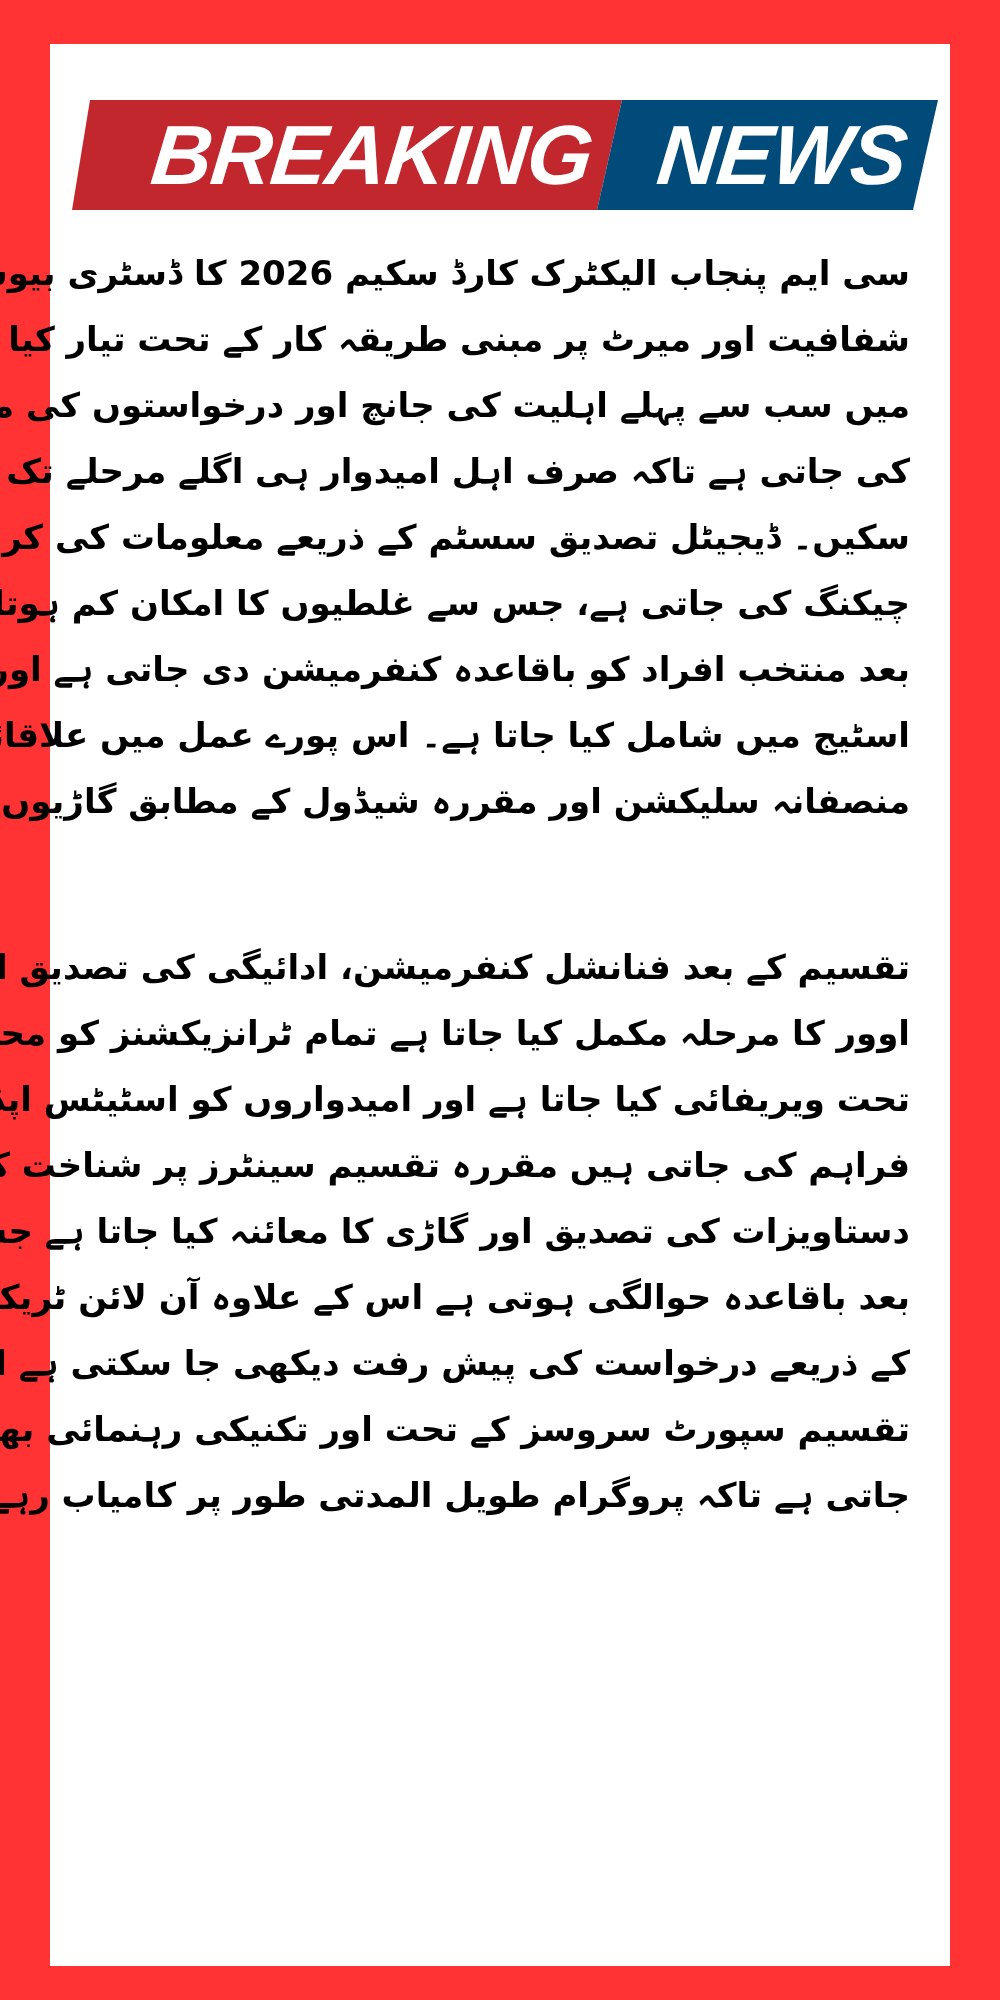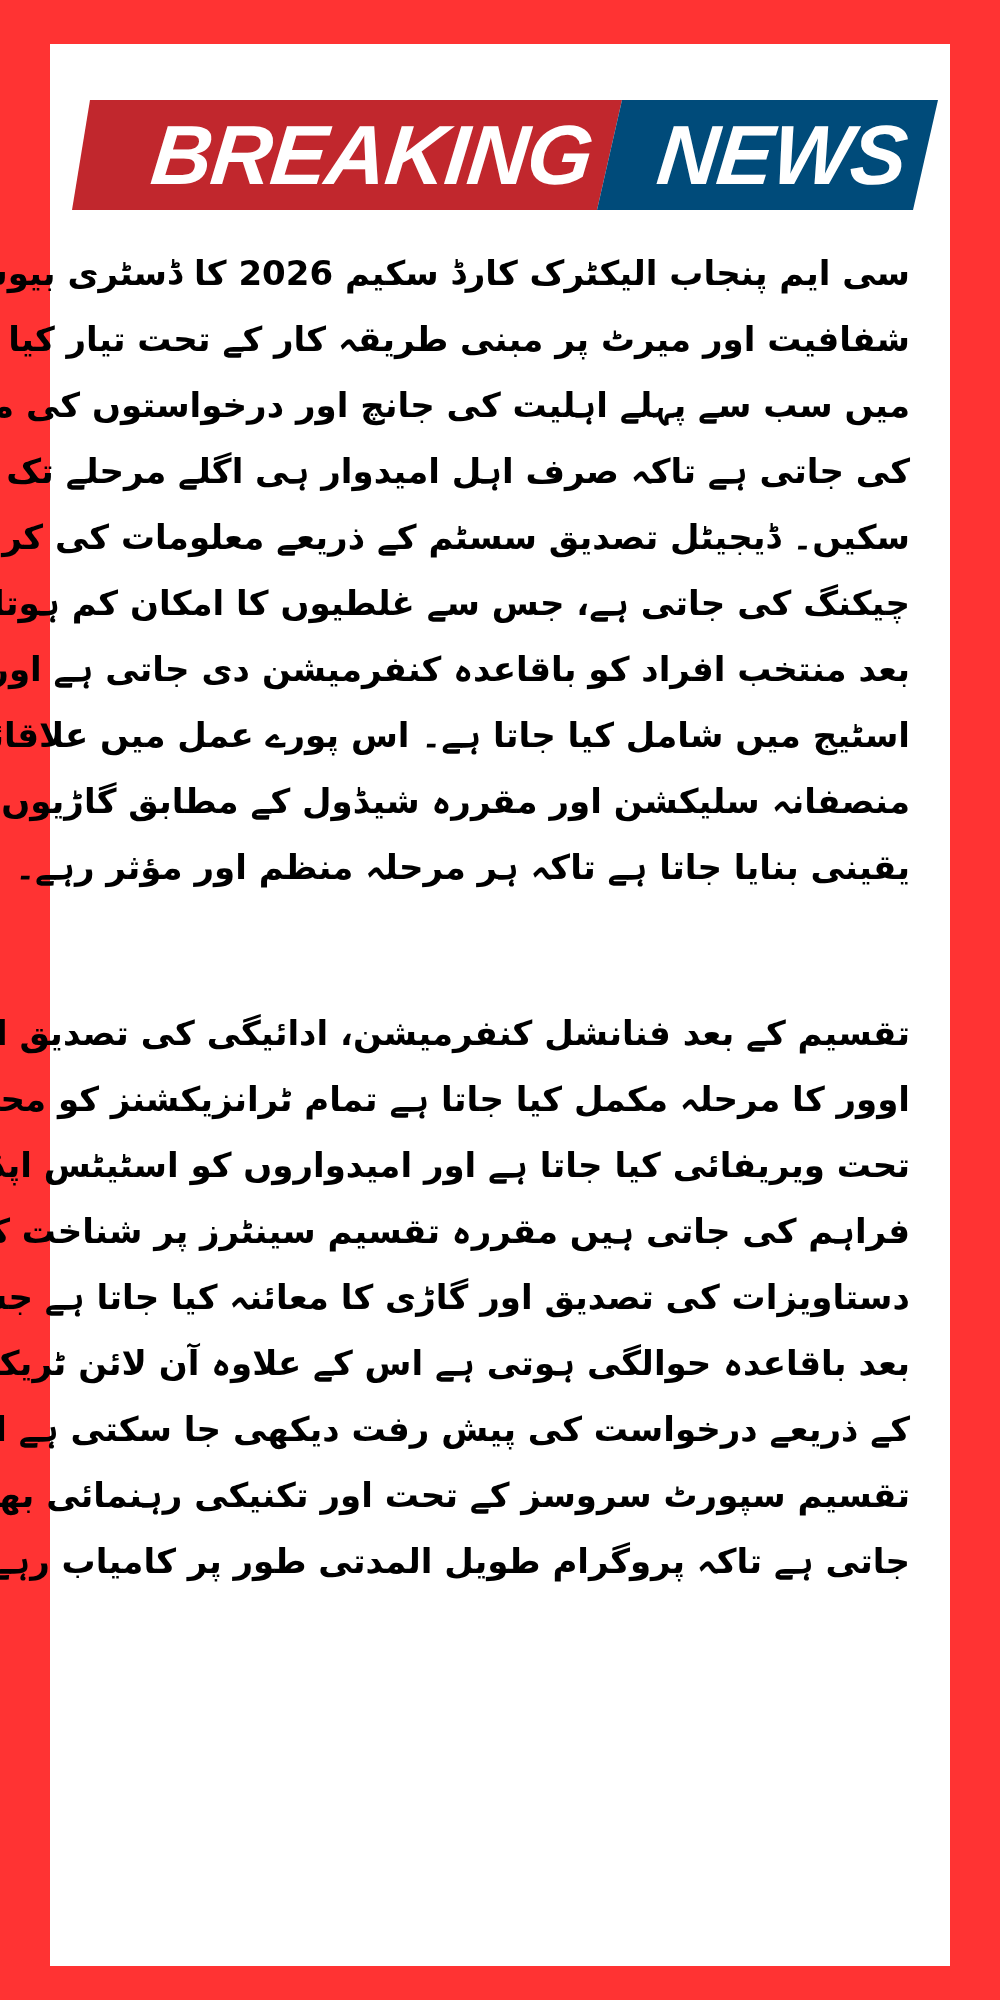--- a/index.html
+++ b/index.html
@@ -71,21 +71,20 @@
     <p class="para">
       <span class="para-line">سی ایم پنجاب الیکٹرک کارڈ سکیم 2026 کا ڈسٹری بیوشن سسٹم</span>
       <span class="para-line">شفافیت اور میرٹ پر مبنی طریقہ کار کے تحت تیار کیا گیا ہے۔ اس</span>
       <span class="para-line">میں سب سے پہلے اہلیت کی جانچ اور درخواستوں کی مکمل تصدیق</span>
       <span class="para-line">کی جاتی ہے تاکہ صرف اہل امیدوار ہی اگلے مرحلے تک پہنچ</span>
       <span class="para-line">سکیں۔ ڈیجیٹل تصدیق سسٹم کے ذریعے معلومات کی کراس</span>
       <span class="para-line">چیکنگ کی جاتی ہے، جس سے غلطیوں کا امکان کم ہوتا ہے اس کے</span>
       <span class="para-line">بعد منتخب افراد کو باقاعدہ کنفرمیشن دی جاتی ہے اور انہیں الاٹمنٹ</span>
       <span class="para-line">اسٹیج میں شامل کیا جاتا ہے۔ اس پورے عمل میں علاقائی تقسیم،</span>
       <span class="para-line">منصفانہ سلیکشن اور مقررہ شیڈول کے مطابق گاڑیوں کی فراہمی کو</span>
-      <span class="para-line">یقینی بنایا جاتا ہے تاکہ ہر مرحلہ منظم اور مؤثر رہے۔</span>
     </p>
     <p class="para">
       <span class="para-line">تقسیم کے بعد فنانشل کنفرمیشن، ادائیگی کی تصدیق اور حتمی ہینڈ</span>
       <span class="para-line">اوور کا مرحلہ مکمل کیا جاتا ہے تمام ٹرانزیکشنز کو محفوظ نظام کے</span>
       <span class="para-line">تحت ویریفائی کیا جاتا ہے اور امیدواروں کو اسٹیٹس اپڈیٹس</span>
       <span class="para-line">فراہم کی جاتی ہیں مقررہ تقسیم سینٹرز پر شناخت کی دوبارہ جانچ،</span>
       <span class="para-line">دستاویزات کی تصدیق اور گاڑی کا معائنہ کیا جاتا ہے جس کے</span>
       <span class="para-line">بعد باقاعدہ حوالگی ہوتی ہے اس کے علاوہ آن لائن ٹریکنگ سسٹم</span>
       <span class="para-line">کے ذریعے درخواست کی پیش رفت دیکھی جا سکتی ہے اور بعد از</span>
       <span class="para-line">تقسیم سپورٹ سروسز کے تحت اور تکنیکی رہنمائی بھی فراہم کی</span>

